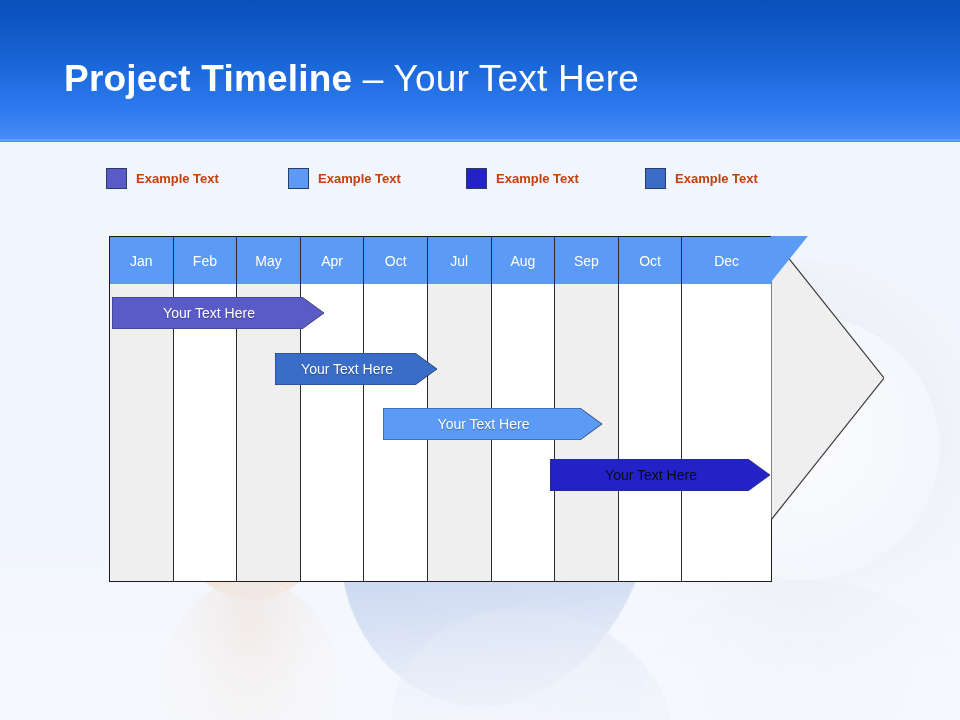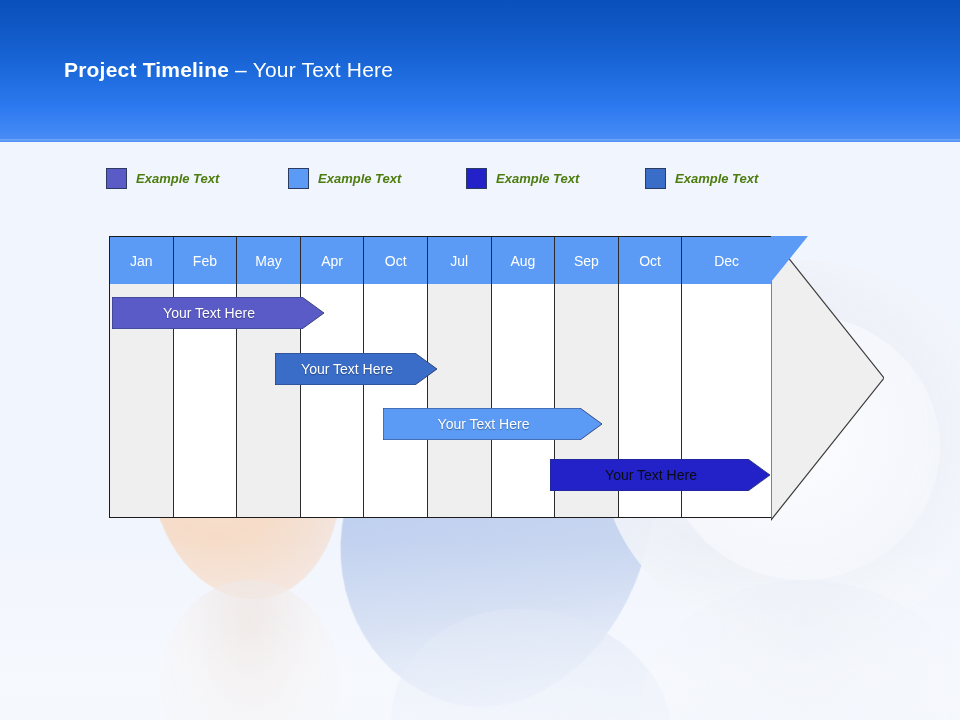--- a/index.html
+++ b/index.html
@@ -87,21 +87,21 @@
   }
   #header-banner::after {
     content: "";
     position: absolute;
     left: 0; bottom: 0; width: 100%; height: 3px;
     background: linear-gradient(180deg, rgba(255,255,255,.25), rgba(255,255,255,0));
   }
   #page-title {
     position: absolute;
     left: 64px; top: 58px;
-    font-size: 21px;
+    font-size: 37px;
     color: #ffffff;
     letter-spacing: .2px;
     white-space: nowrap;
   }
   #page-title .t-bold { font-weight: bold; }
   #page-title .t-light { font-weight: normal; }
 
   
   #legend {
     position: absolute;
@@ -118,35 +118,34 @@
   }
   .legend-swatch {
     width: 21px; height: 21px;
     border: 1px solid #2b3b62;
     box-sizing: border-box;
     flex: 0 0 auto;
   }
   .legend-label {
     font-size: 13px;
     font-weight: bold;
-    color: #4d7c0f;
-    font-style: italic;
+    color: #c2410c;
   }
 
   
   #timeline {
     position: absolute;
     left: 109px; top: 236px;
     width: 775px; height: 290px;
     z-index: 7;
   }
   #grid-body {
     position: absolute;
     left: 0; top: 0;
-    width: 663px; height: 282px;
+    width: 663px; height: 346px;
     border: 1px solid #1c1c1c;
     box-sizing: border-box;
     background: #ffffff;
     display: flex;
   }
   .grid-col {
     flex: 1 1 0;
     position: relative;
     border-right: 1px solid #2b2b2b;
     box-sizing: border-box;

